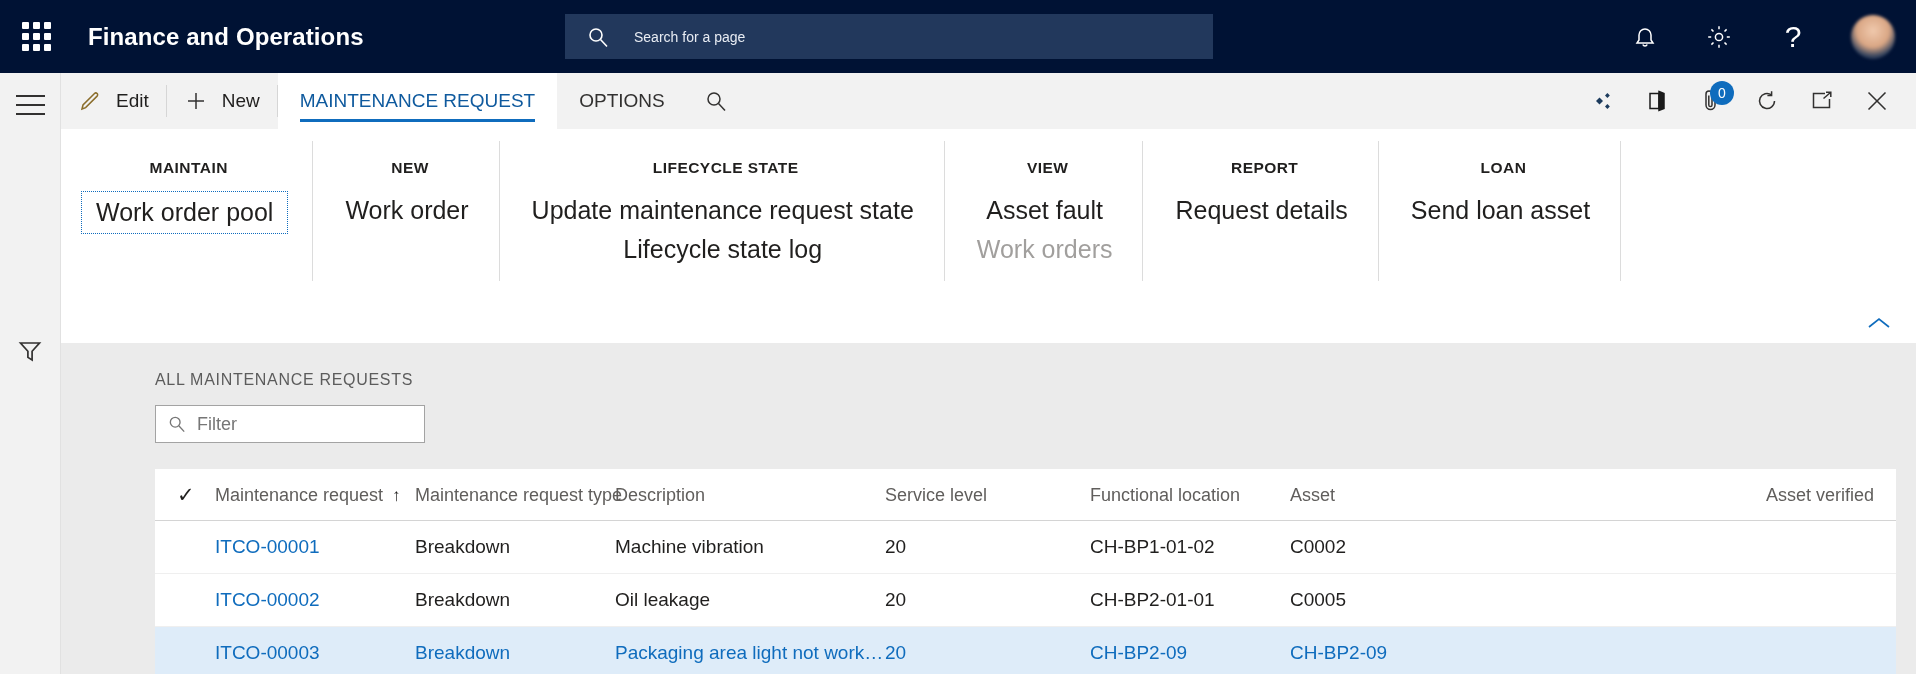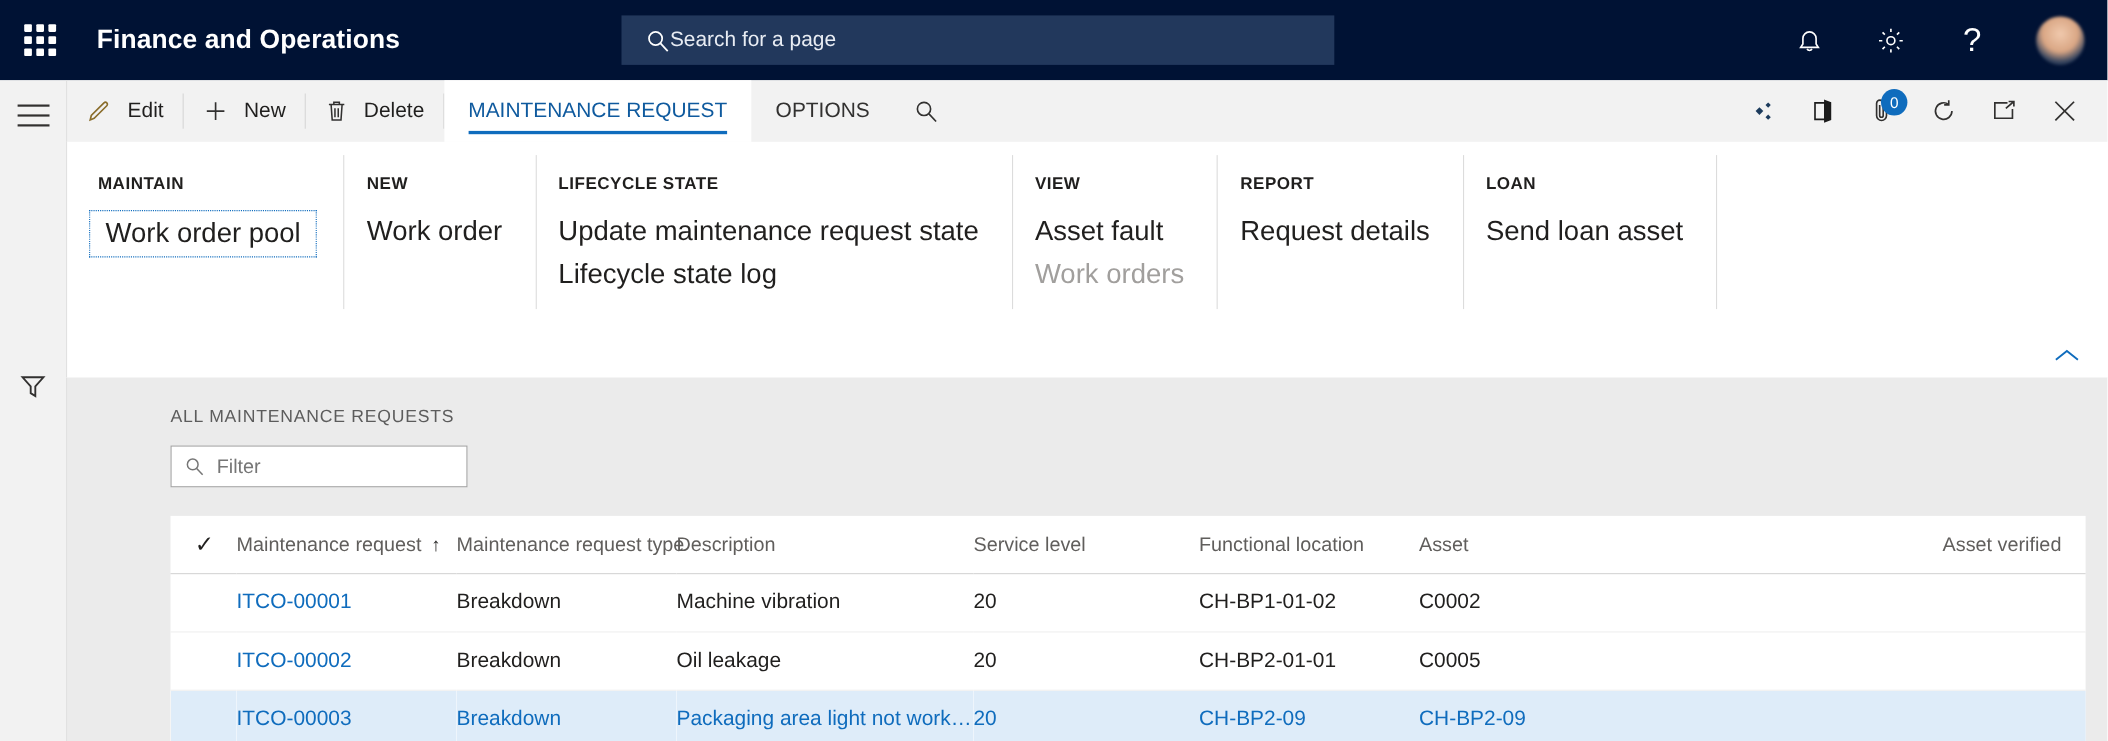--- a/index.html
+++ b/index.html
@@ -27,21 +27,21 @@
   .app-title {
     color: #ffffff; font-size: 24px; font-weight: 600;
     letter-spacing: .1px; margin-left: 16px; white-space: nowrap;
   }
   .searchbox {
     position: absolute; left: 565px; top: 14px;
     width: 648px; height: 45px;
     background: #22385c; display: flex; align-items: center;
     padding-left: 22px; cursor: text;
   }
-  .searchbox .ph { color: #e8ecf3; font-size: 19px; margin-left: 0; }
+  .searchbox .ph { color: #e8ecf3; font-size: 14px; margin-left: 25px; }
   .nav-right {
     position: absolute; right: 0; top: 0; height: 73px;
     display: flex; align-items: center; gap: 0px;
   }
   .nav-right > div {
     height: 73px; display: flex; align-items: center; justify-content: center;
     color: #fff; cursor: pointer;
   }
   .company { font-size: 19px; letter-spacing: .6px; width: 92px; }
   .nav-ico { width: 74px; }
@@ -115,21 +115,21 @@
 
   
   .ribbon {
     background: #ffffff; border-left: 1px solid #e1e1e1;
     height: 216px; display: flex; position: relative;
     padding-left: 12px;
   }
   .rgroup {
     padding: 18px 24px 0 16px; min-height: 140px;
     display: flex; flex-direction: column;
-    border-right: 1px solid #dcdcdc; margin: 12px 4px 62px 0;
+    border-right: 1px solid #dcdcdc; margin: 12px 16px 62px 0; text-align: center;
   }
   .rgroup:last-of-type { border-right: none; }
   .rgroup-title {
     font-size: 15.5px; font-weight: 700; color: #201f1e;
     letter-spacing: .45px; margin-bottom: 14px; white-space: nowrap;
   }
   .rlink {
     font-size: 25px; color: #201f1e; padding: 5px 6px 5px 0;
     white-space: nowrap; cursor: pointer;
   }
@@ -265,29 +265,20 @@
         <span>Edit</span>
       </div>
       <div class="tb-btn">
         <span>
           <svg width="22" height="22" viewBox="0 0 22 22" stroke="#323130" stroke-width="1.5">
             <line x1="11" y1="3" x2="11" y2="19"></line>
               <line x1="3" y1="11" x2="19" y2="11"></line>
           </svg>
         </span>
         <span>New</span>
-      </div>
-      <div class="tb-btn">
-        <span>
-          <svg width="20" height="22" viewBox="0 0 20 22" fill="none" stroke="#323130" stroke-width="1.4">
-            <path d="M3 5h14M7.5 5V3h5v2M5 5l1 14h8l1-14"></path>
-            <path d="M8.5 8.5v8M11.5 8.5v8"></path>
-          </svg>
-        </span>
-        <span>Delete</span>
       </div>
 
       <div class="tab-active-box">
         <span>MAINTENANCE REQUEST</span>
       </div>
       <div class="tab-plain">
         <span>OPTIONS</span>
       </div>
       <div class="tb-search">
         <span>

